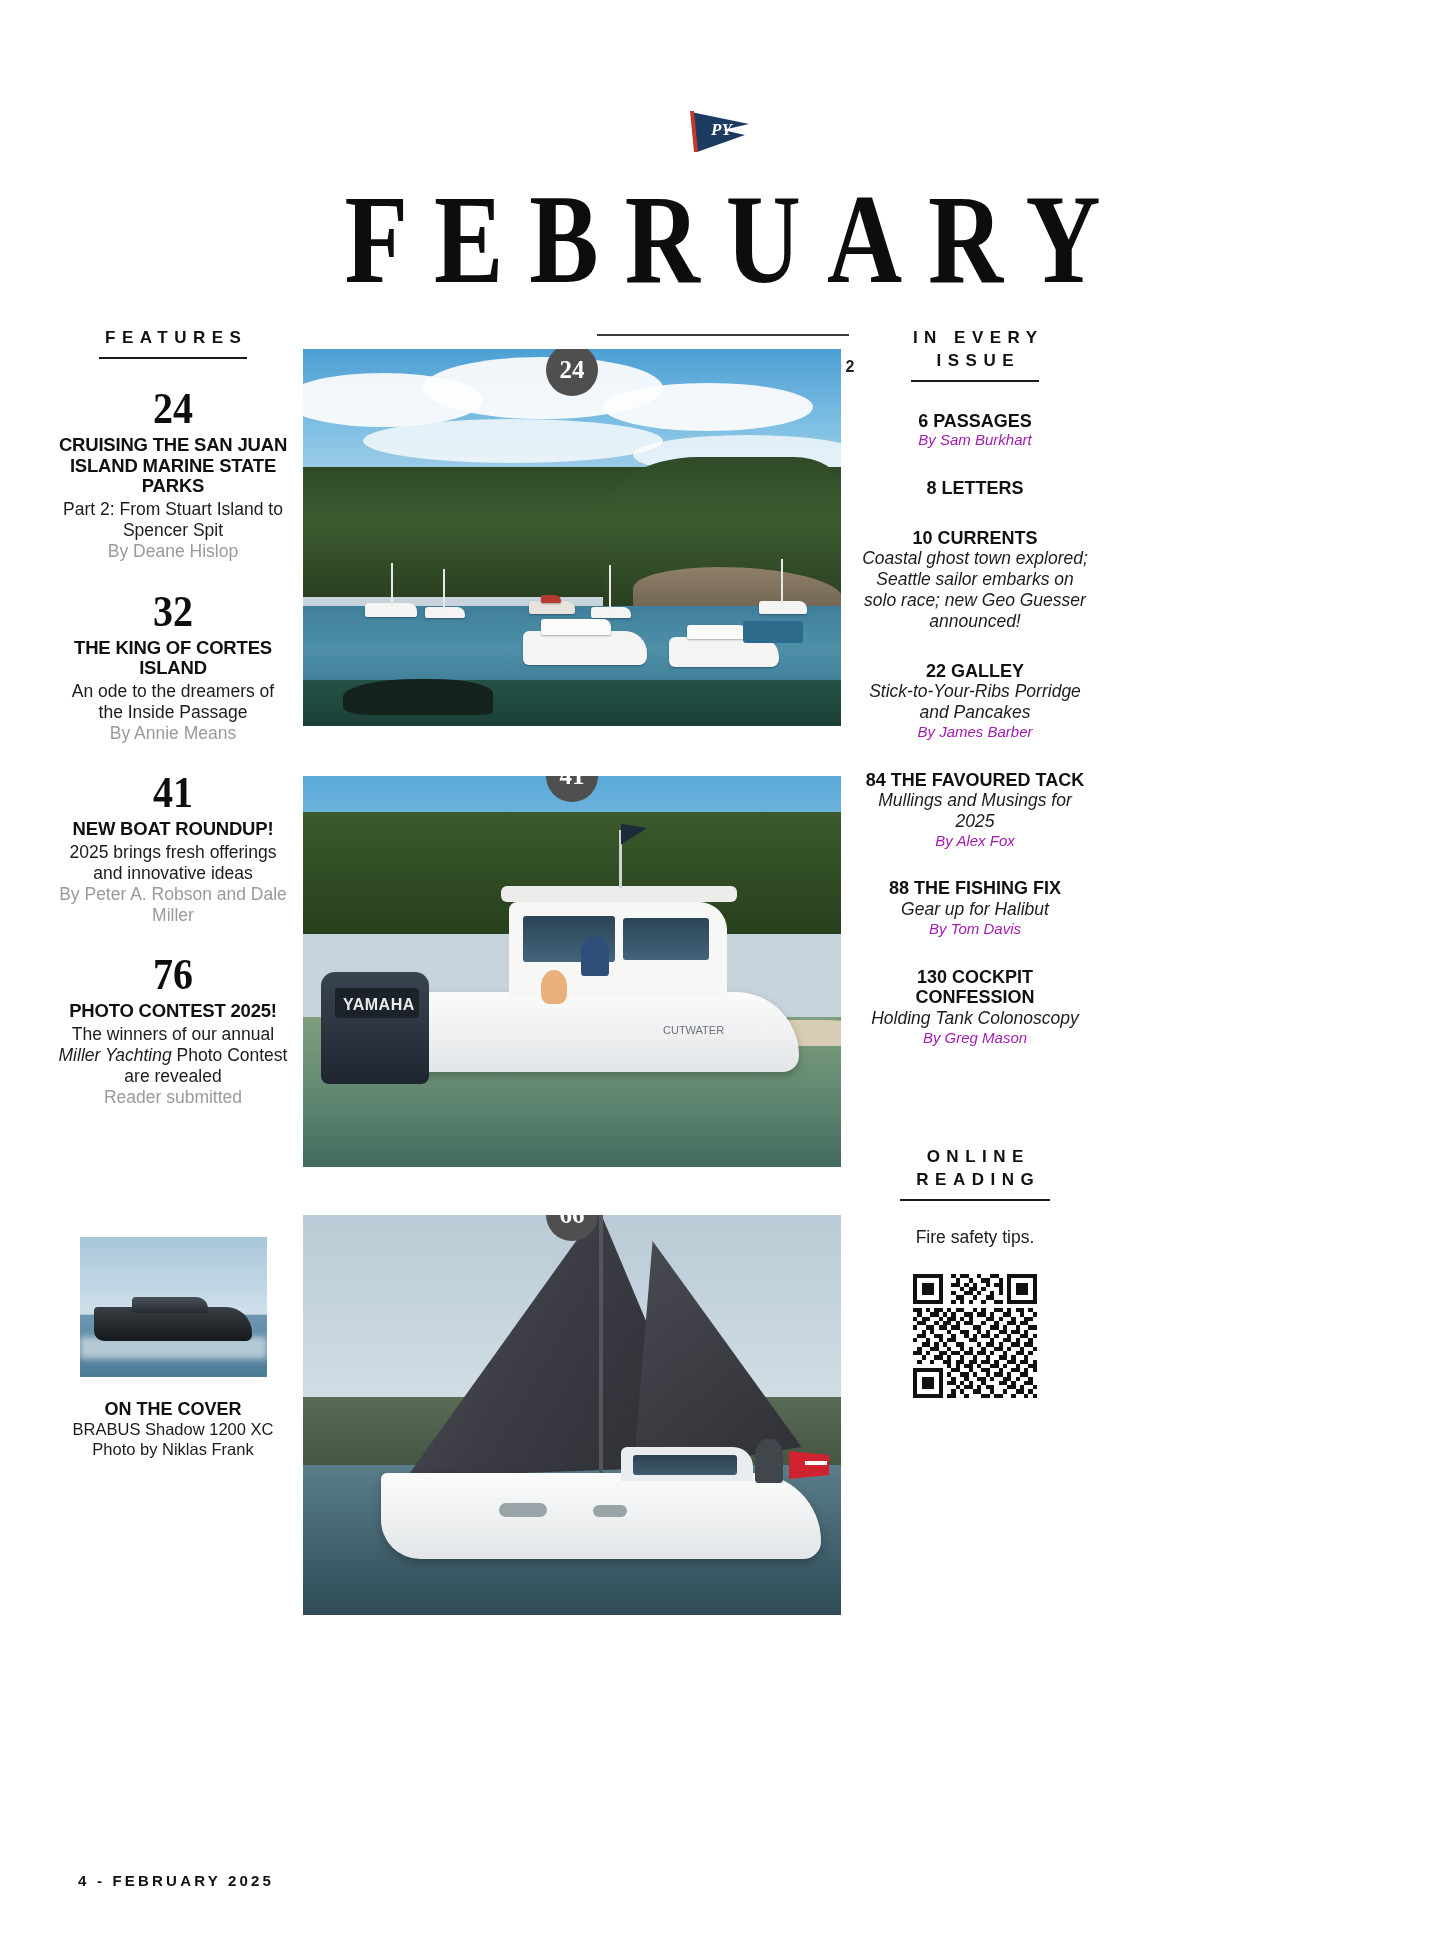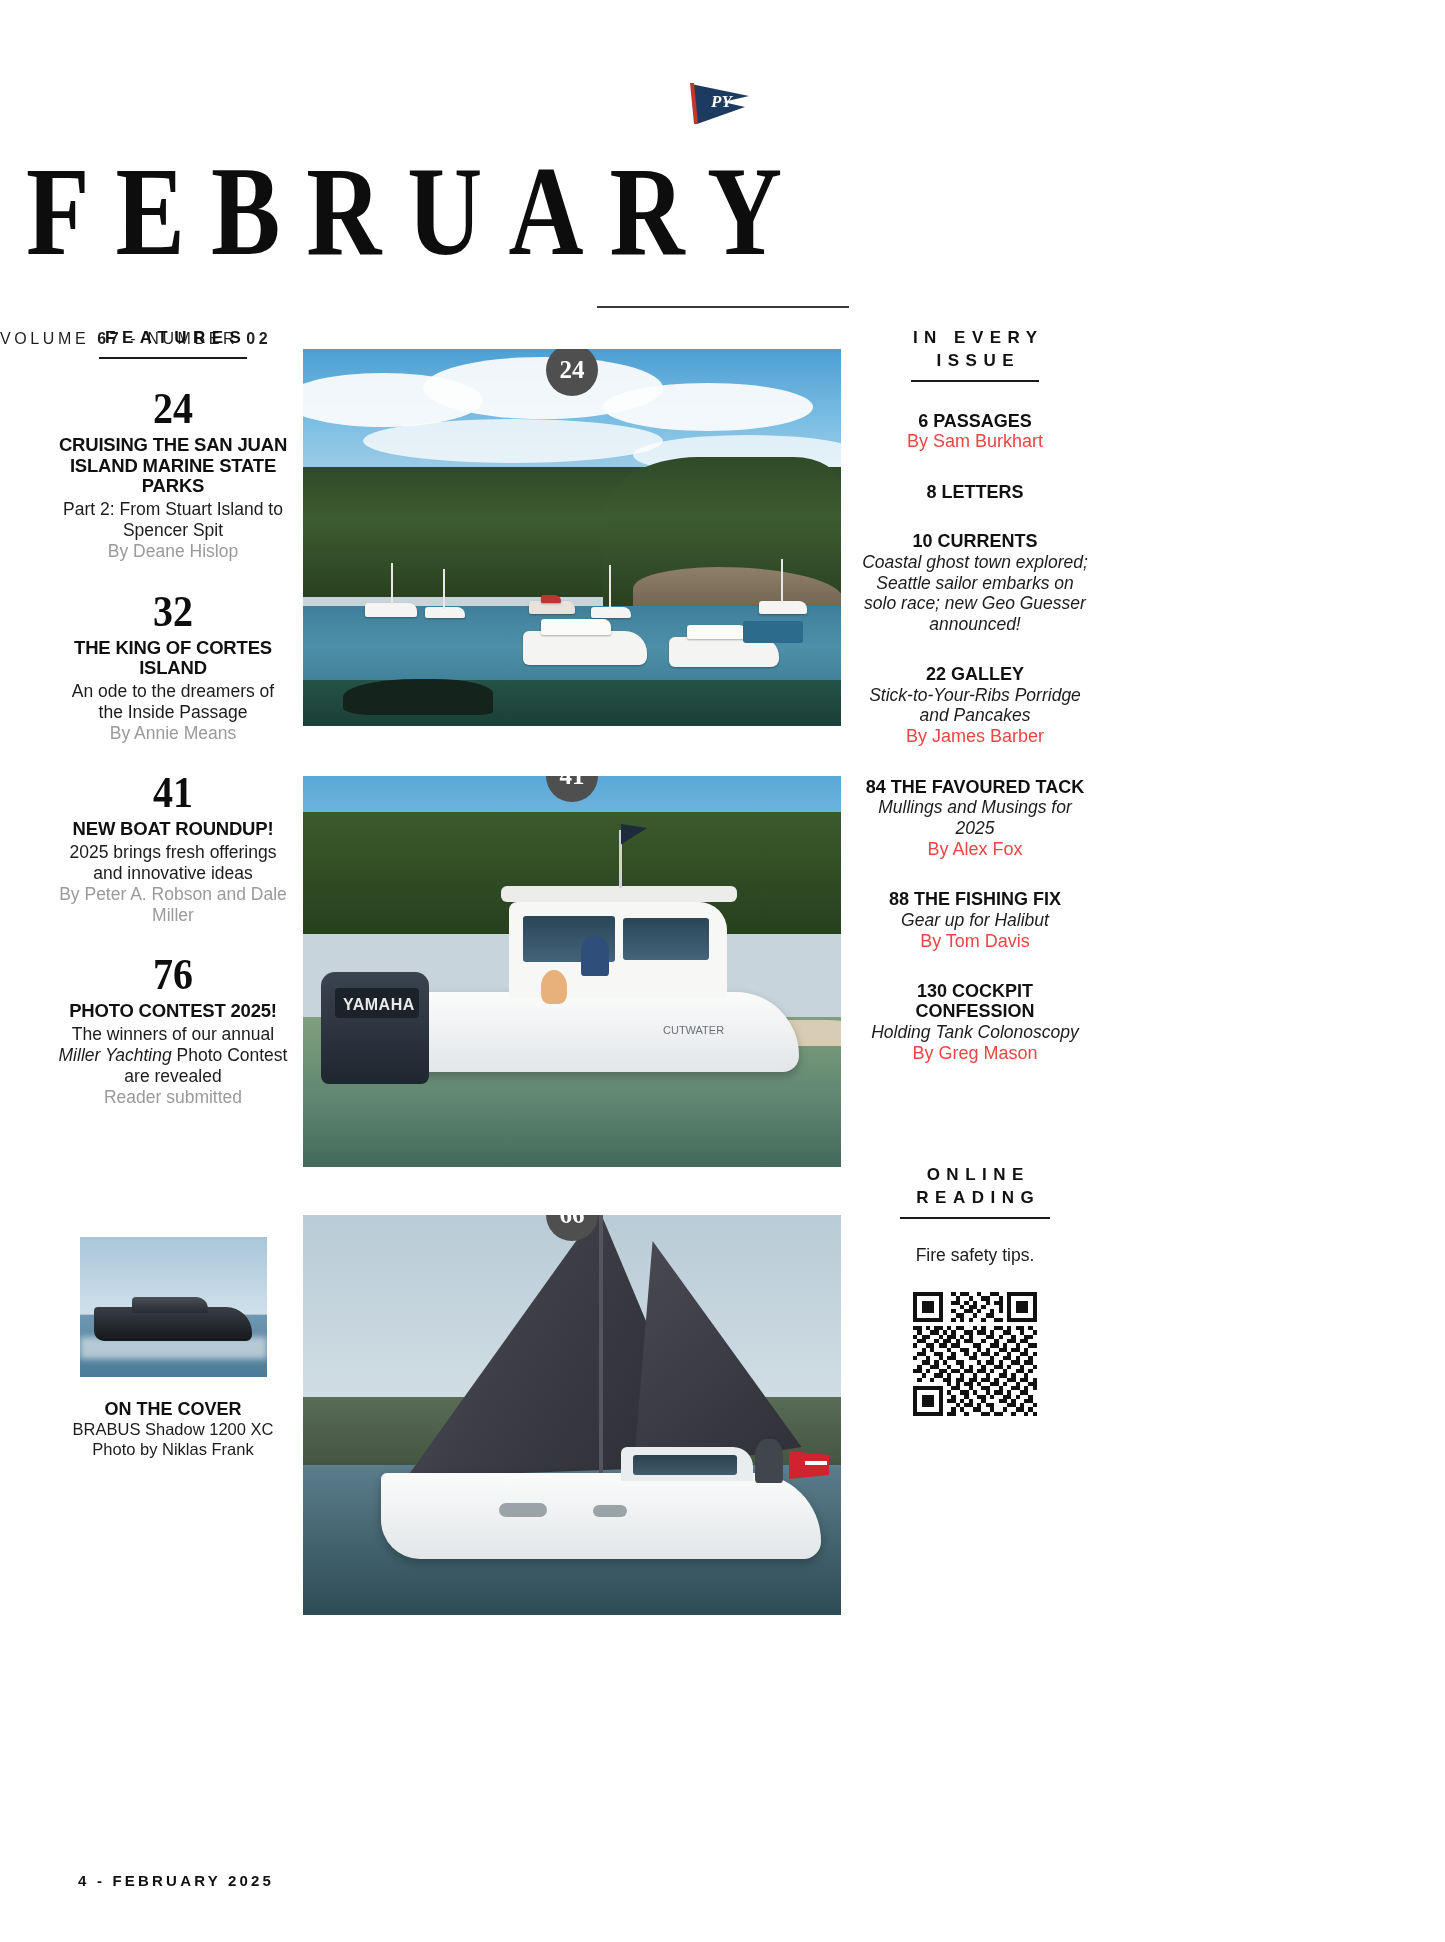--- a/index.html
+++ b/index.html
@@ -6,21 +6,21 @@
   body {
     width:1445px; height:1942px;
     background:#ffffff;
     font-family:"Liberation Sans", sans-serif;
     color:#1a1a1a;
     position:relative;
     overflow:hidden;
   }
 
   
-  .masthead { padding-top:78px; text-align:left; }
+  .masthead { padding-top:106px; text-align:center; }
   .burgee { width:120px; height:52px; margin:0 auto 18px; display:block; }
 
   .month-title {
     font-family:"Liberation Serif", serif;
     font-weight:700;
     font-size:104px;
     letter-spacing:26px;
     text-indent:26px;
     line-height:1.0;
     color:#0d0d0d;
@@ -84,21 +84,21 @@
   .f-by {
     font-size:17.5px; font-weight:400; line-height:1.19;
     color:#9a9a9a;
   }
 
   
   .issue-item { margin-top:29px; }
   .issue-item:first-of-type { margin-top:40px; }
   .i-title { font-size:18px; font-weight:700; line-height:1.14; color:#111; }
   .i-desc  { font-size:17.5px; font-weight:400; line-height:1.19; color:#1c1c1c;font-style:italic; }
-  .i-by    { font-size:18px; font-weight:400; line-height:1.19; color:#ef4444; }
+  .i-by    { font-size:15px; font-weight:400; line-height:1.19; color:#a21caf;font-style:italic; }
 
   
   .photo {
     position:relative;
     width:538px;
     background:#c8d4dc;
     overflow:hidden;
   }
   .ph1 { height:377px; margin-top:22px; }
   .ph2 { height:391px; margin-top:50px; }

